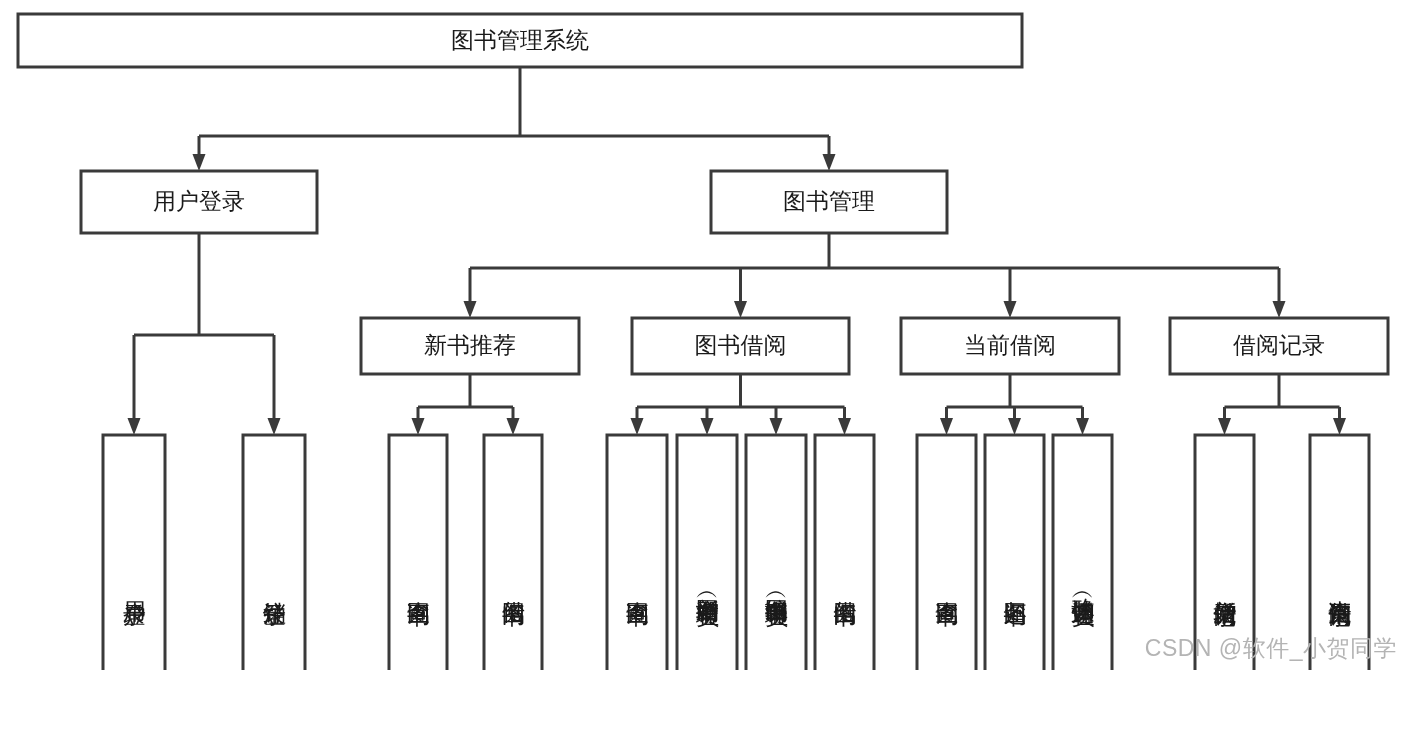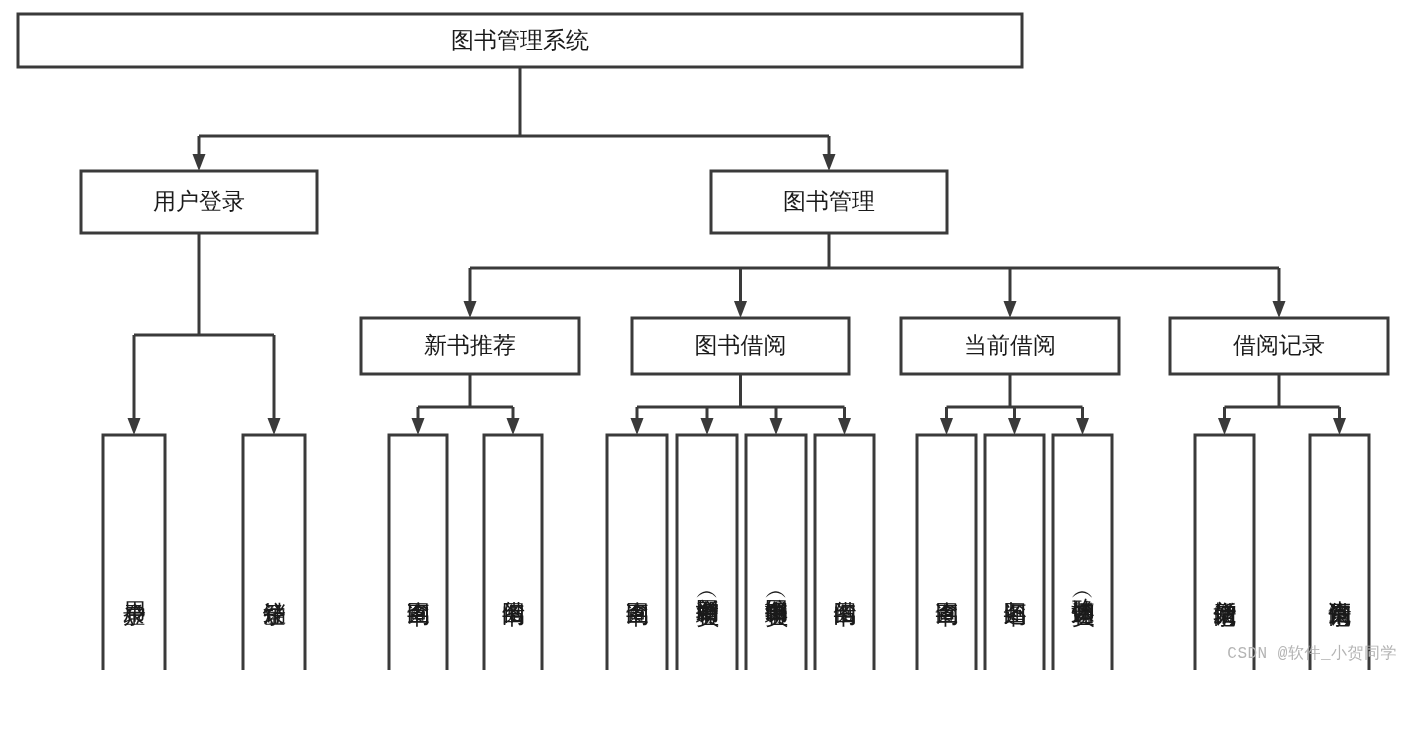--- a/index.html
+++ b/index.html
@@ -63,22 +63,22 @@
     stroke-linecap: butt;
   }
   .arrow-head {
     fill: #3a3a3a;
     stroke: none;
   }
   .watermark {
     position: absolute;
     right: 8px;
     bottom: 6px;
-    font-family: Liberation Mono, monospace;
-    font-size: 16px;
+    font-family: Liberation Sans, sans-serif;
+    font-size: 23px;
     color: #b4b4b4;
     letter-spacing: 0.5px;
     user-select: none;
     white-space: nowrap;
   }
 </style>
 </head>
 <body>
 
 <div id="diagram-root">

